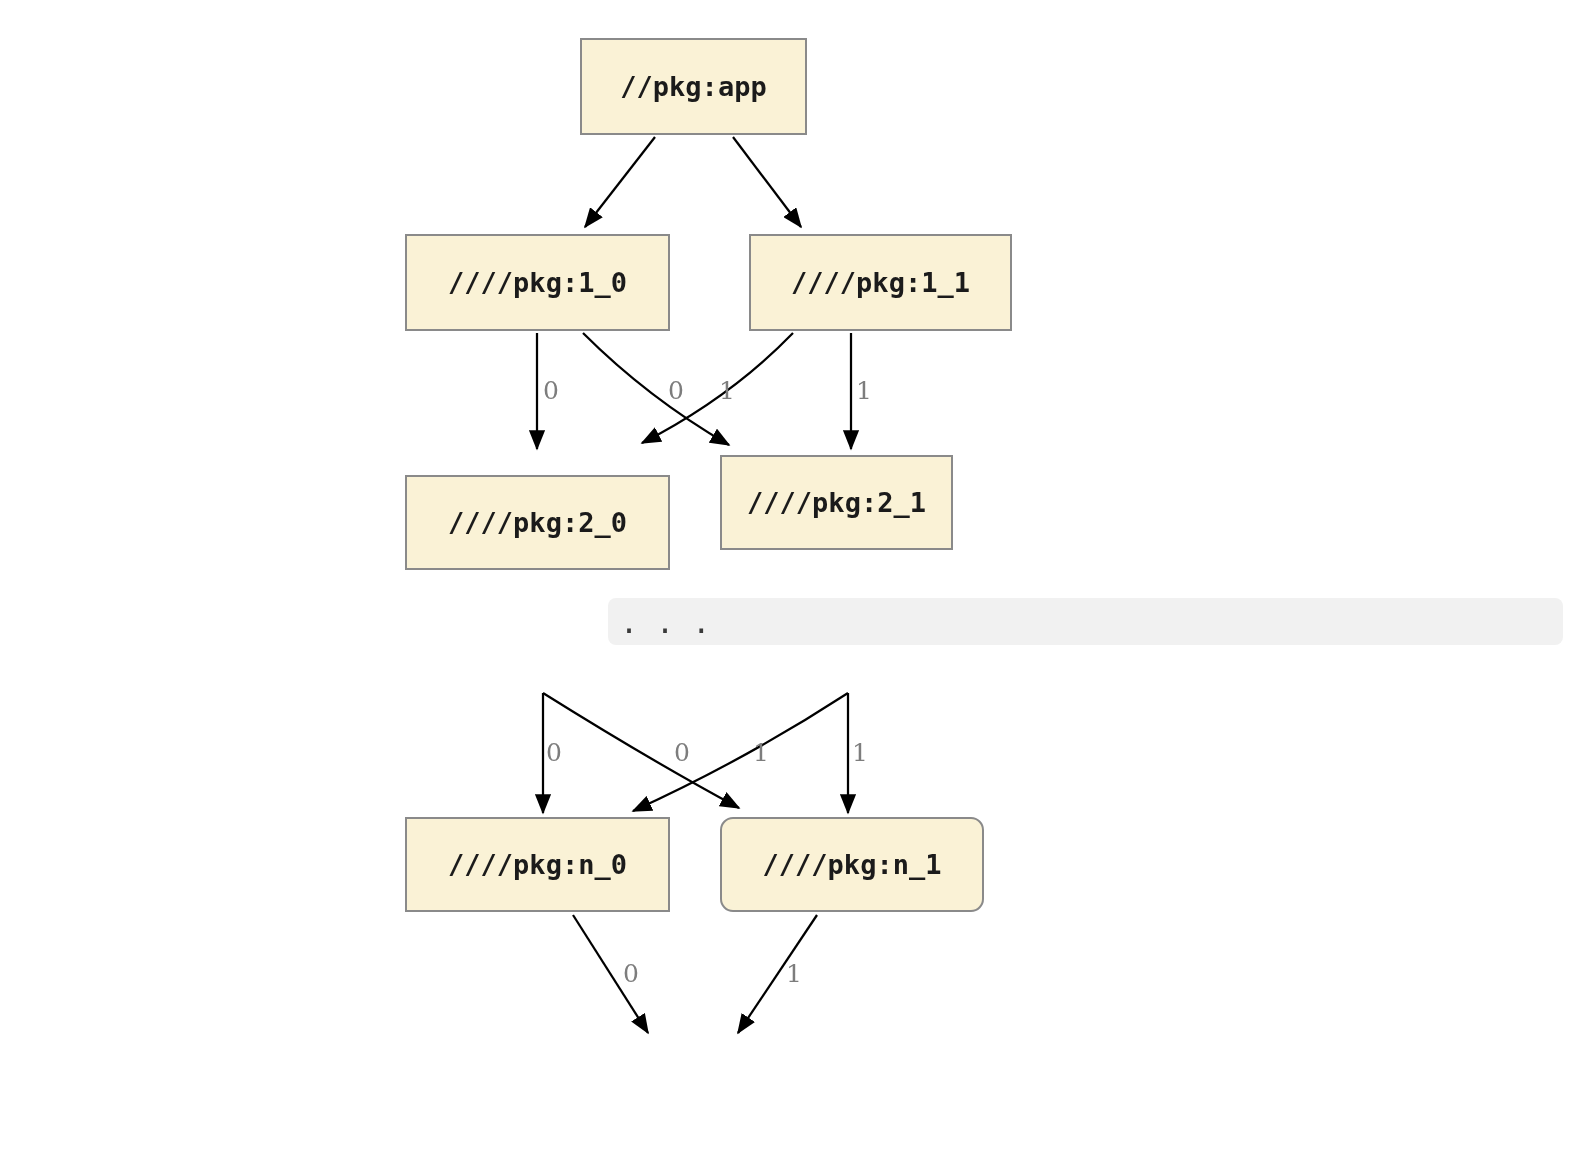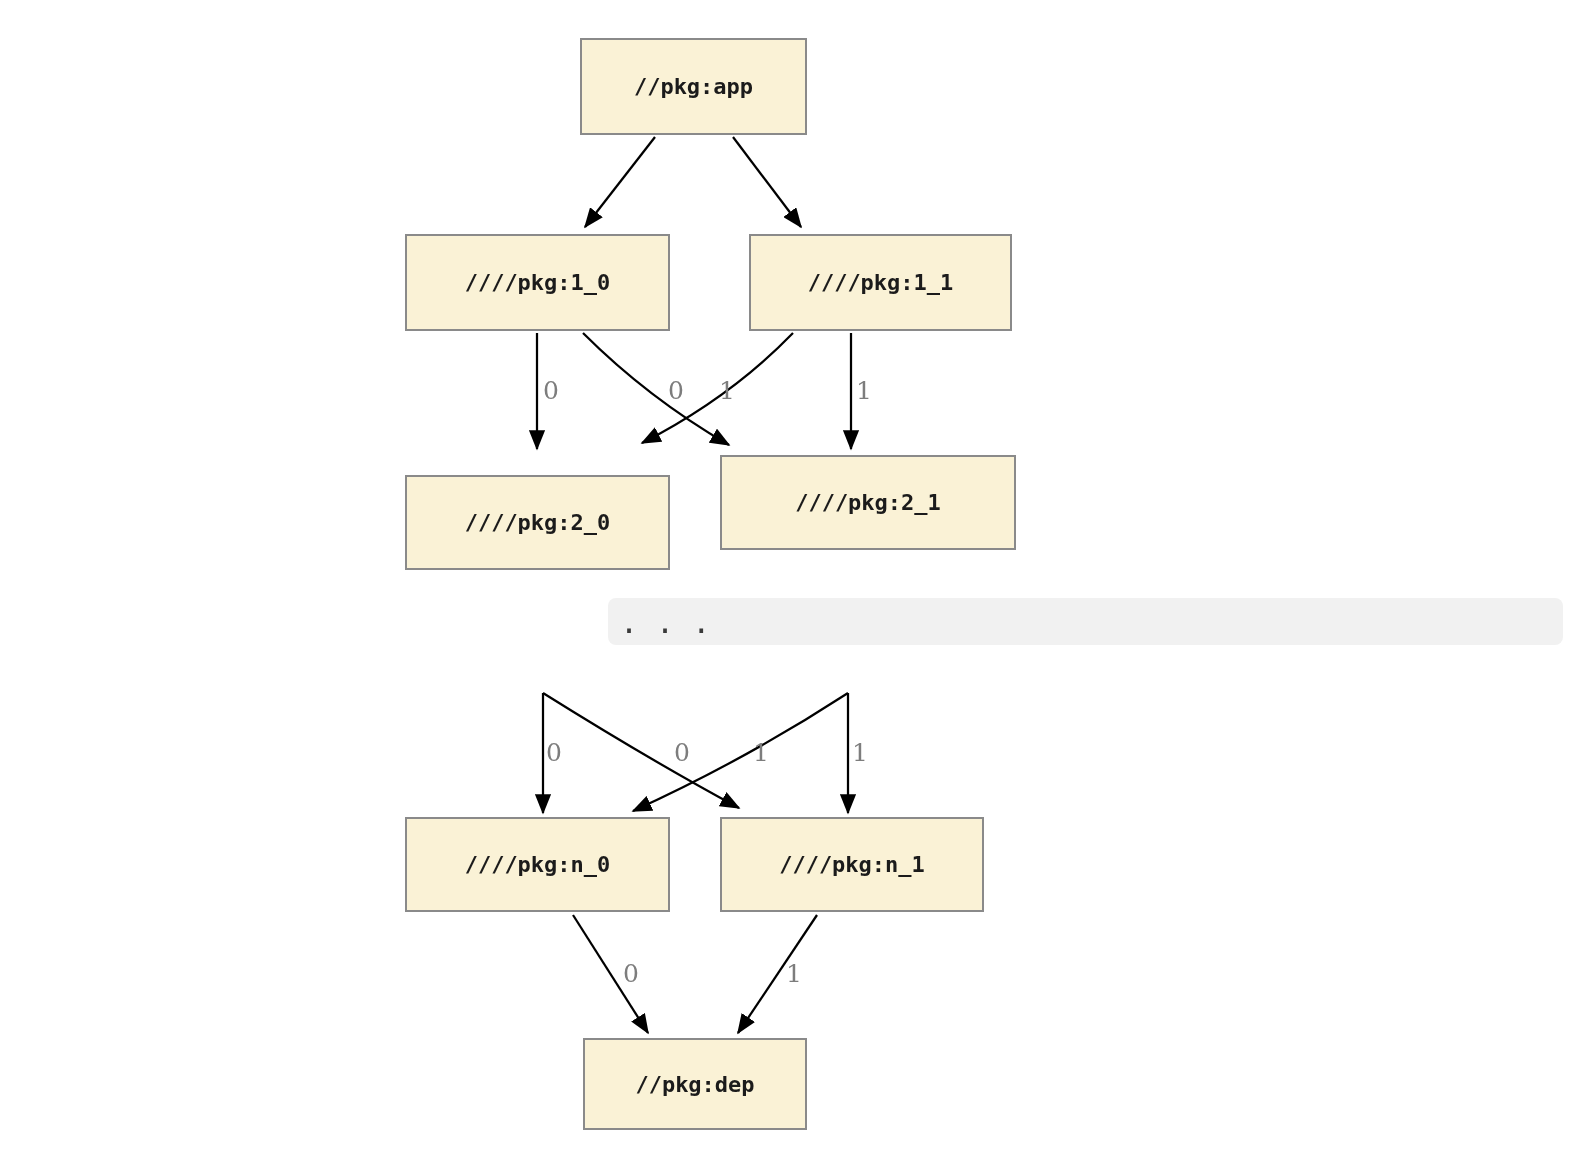--- a/index.html
+++ b/index.html
@@ -12,21 +12,21 @@
   }
   #edges-layer{position:absolute;left:0;top:0;}
   .node{
     position:absolute;
     box-sizing:border-box;
     background:var(--node_fill,#faf2d6);
     border:2px solid var(--node_border,#8a8a8a);
     display:flex;align-items:center;justify-content:center;
     font-family:"DejaVu Sans Mono","Liberation Mono",monospace;
     font-weight:bold;
-    font-size:22px;
+    font-size:27px;
     color:var(--node_text,#1b1b1b);
     white-space:pre;
   }
   .edge{
     fill:none;
     stroke:var(--edge,#000);
     stroke-width:2.25;
   }
   .arrowhead{fill:var(--edge,#000);}
   .elabel{
@@ -92,25 +92,24 @@
   </svg>
 
   <div class="node" style="left:580px;top:38px;width:227px;height:97px;">//pkg:app</div>
 
   <div class="node" style="left:405px;top:234px;width:265px;height:97px;">////pkg:1_0</div>
 
   <div class="node" style="left:749px;top:234px;width:263px;height:97px;">////pkg:1_1</div>
 
   <div class="node" style="left:405px;top:455px;width:265px;height:95px;margin-top:20px;">////pkg:2_0</div>
 
-  <div class="node" style="left:720px;top:455px;width:296px;height:95px;">////pkg:2_1</div>
+  <div class="node" style="left:720px;top:455px;width:233px;height:95px;">////pkg:2_1</div>
 
   <div id="ellipsis-band">
     <span id="ellipsis-dots">. . .</span>
   </div>
 
   <div class="node" style="left:405px;top:817px;width:265px;height:95px;">////pkg:n_0</div>
 
-  <div class="node" style="left:720px;top:817px;width:264px;height:95px;">////pkg:n_1</div>
+  <div class="node" style="left:720px;top:817px;width:264px;height:95px;border-radius:13px;">////pkg:n_1</div>
 
-  <div class="node" style="left:583px;top:1038px;width:224px;height:92px;">//pkg:dep</div>
 
 </div>
 
 </body></html>

